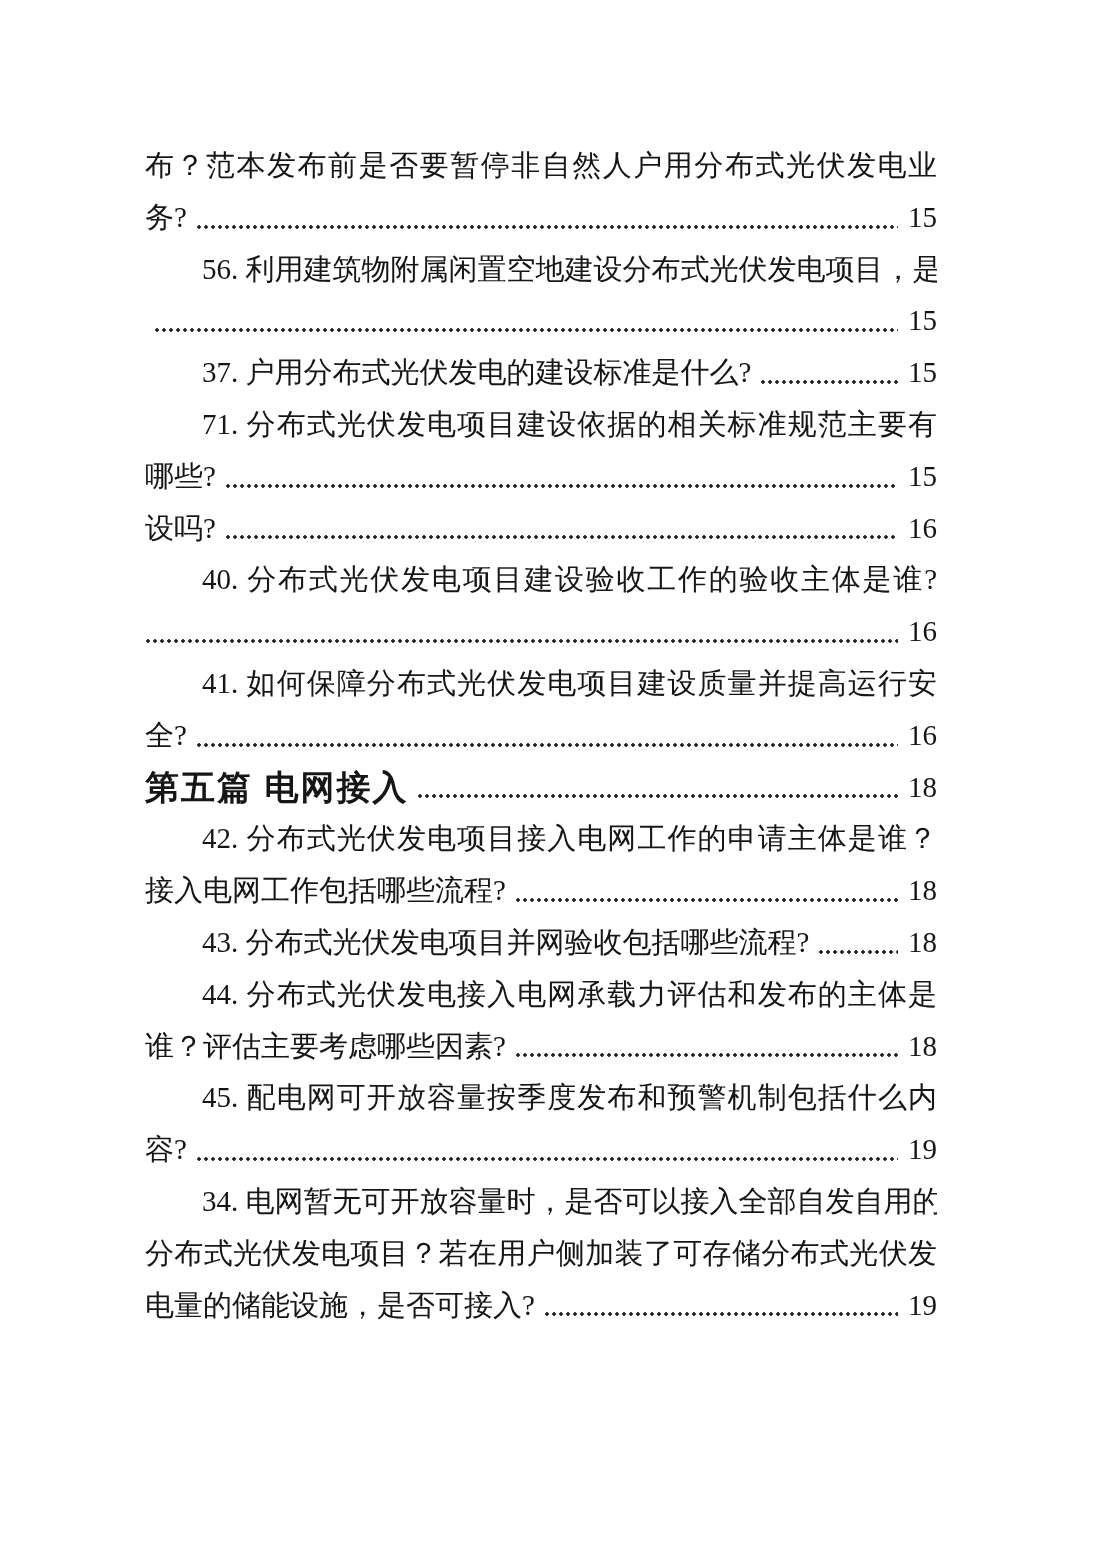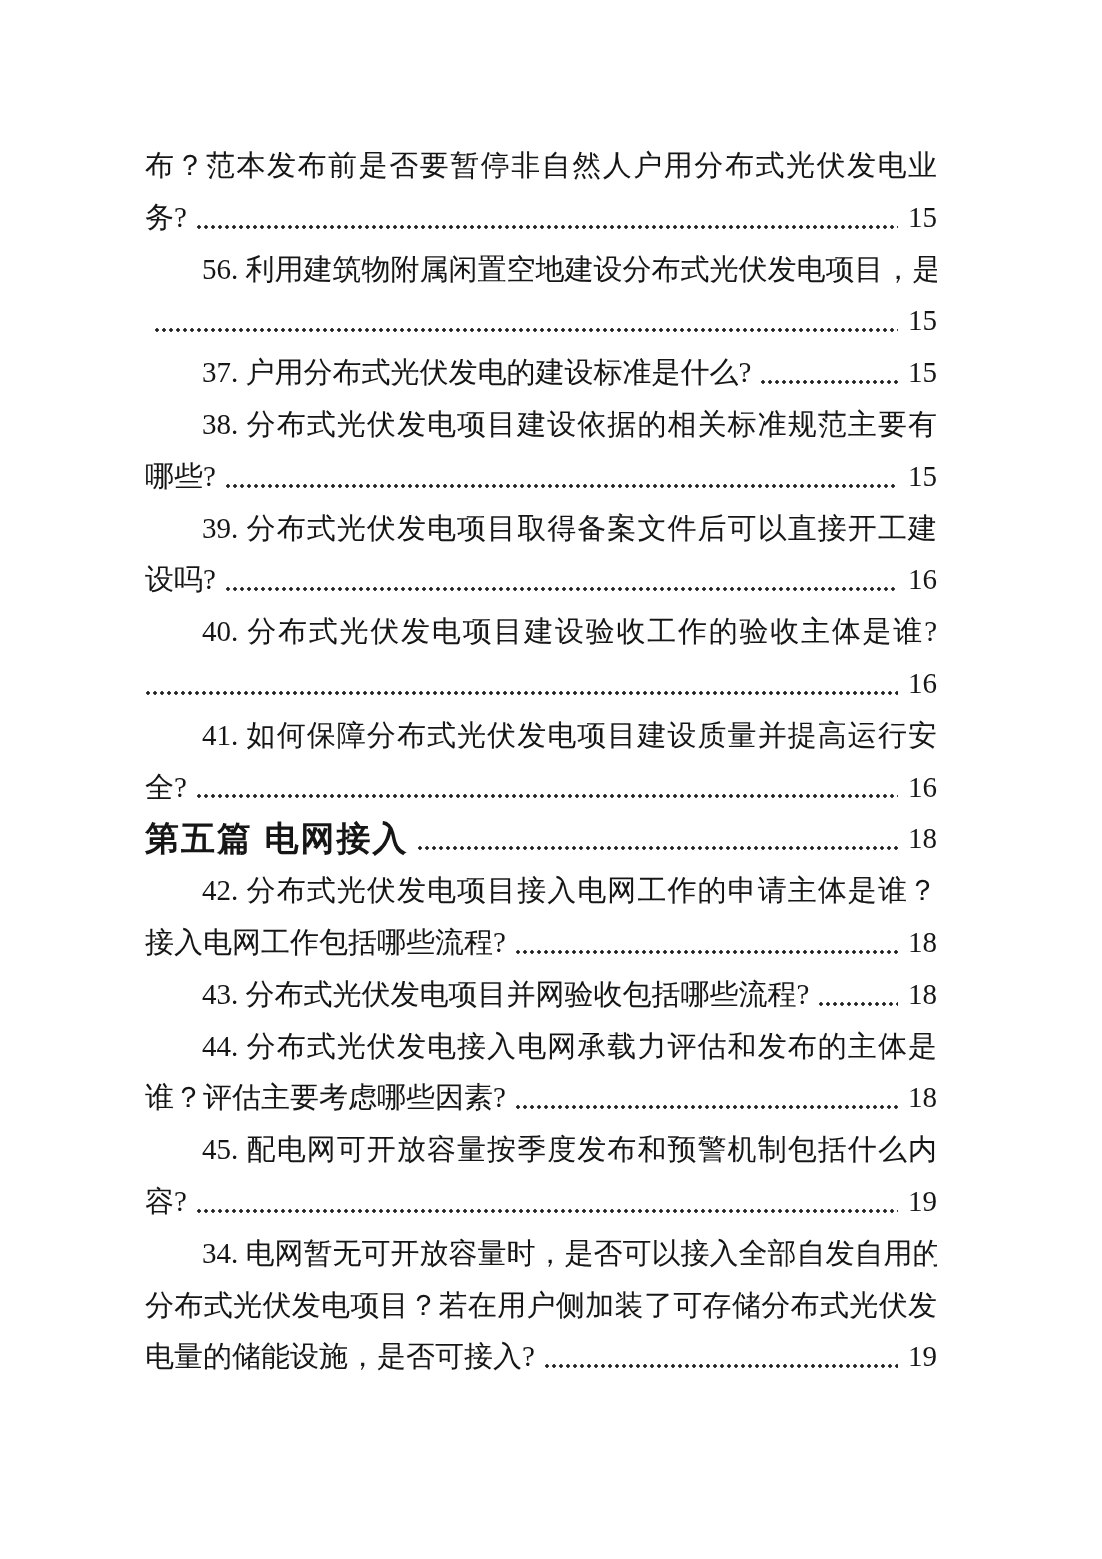--- a/index.html
+++ b/index.html
@@ -76,27 +76,26 @@
       <div class="toc-line indent just">56. 利用建筑物附属闲置空地建设分布式光伏发电项目，是</div>
       <div class="toc-line withpage">
         <span class="leader"></span>
         <span class="pagenum">15</span>
       </div>
       <div class="toc-line indent withpage">
         <span class="line-text">37. 户用分布式光伏发电的建设标准是什么?</span>
         <span class="leader"></span>
         <span class="pagenum">15</span>
       </div>
-      <div class="toc-line indent just">38. 分布式光伏发电项目建设依据的相关标准规范主要有</div>
+      <div class="toc-line indent just">71. 分布式光伏发电项目建设依据的相关标准规范主要有</div>
       <div class="toc-line withpage">
         <span class="line-text">哪些?</span>
         <span class="leader"></span>
         <span class="pagenum">15</span>
       </div>
-      <div class="toc-line indent just">39. 分布式光伏发电项目取得备案文件后可以直接开工建</div>
       <div class="toc-line withpage">
         <span class="line-text">设吗?</span>
         <span class="leader"></span>
         <span class="pagenum">16</span>
       </div>
       <div class="toc-line indent just">40. 分布式光伏发电项目建设验收工作的验收主体是谁?</div>
       <div class="toc-line withpage empty">
         <span class="line-text"></span>
         <span class="leader"></span>
         <span class="pagenum">16</span>

